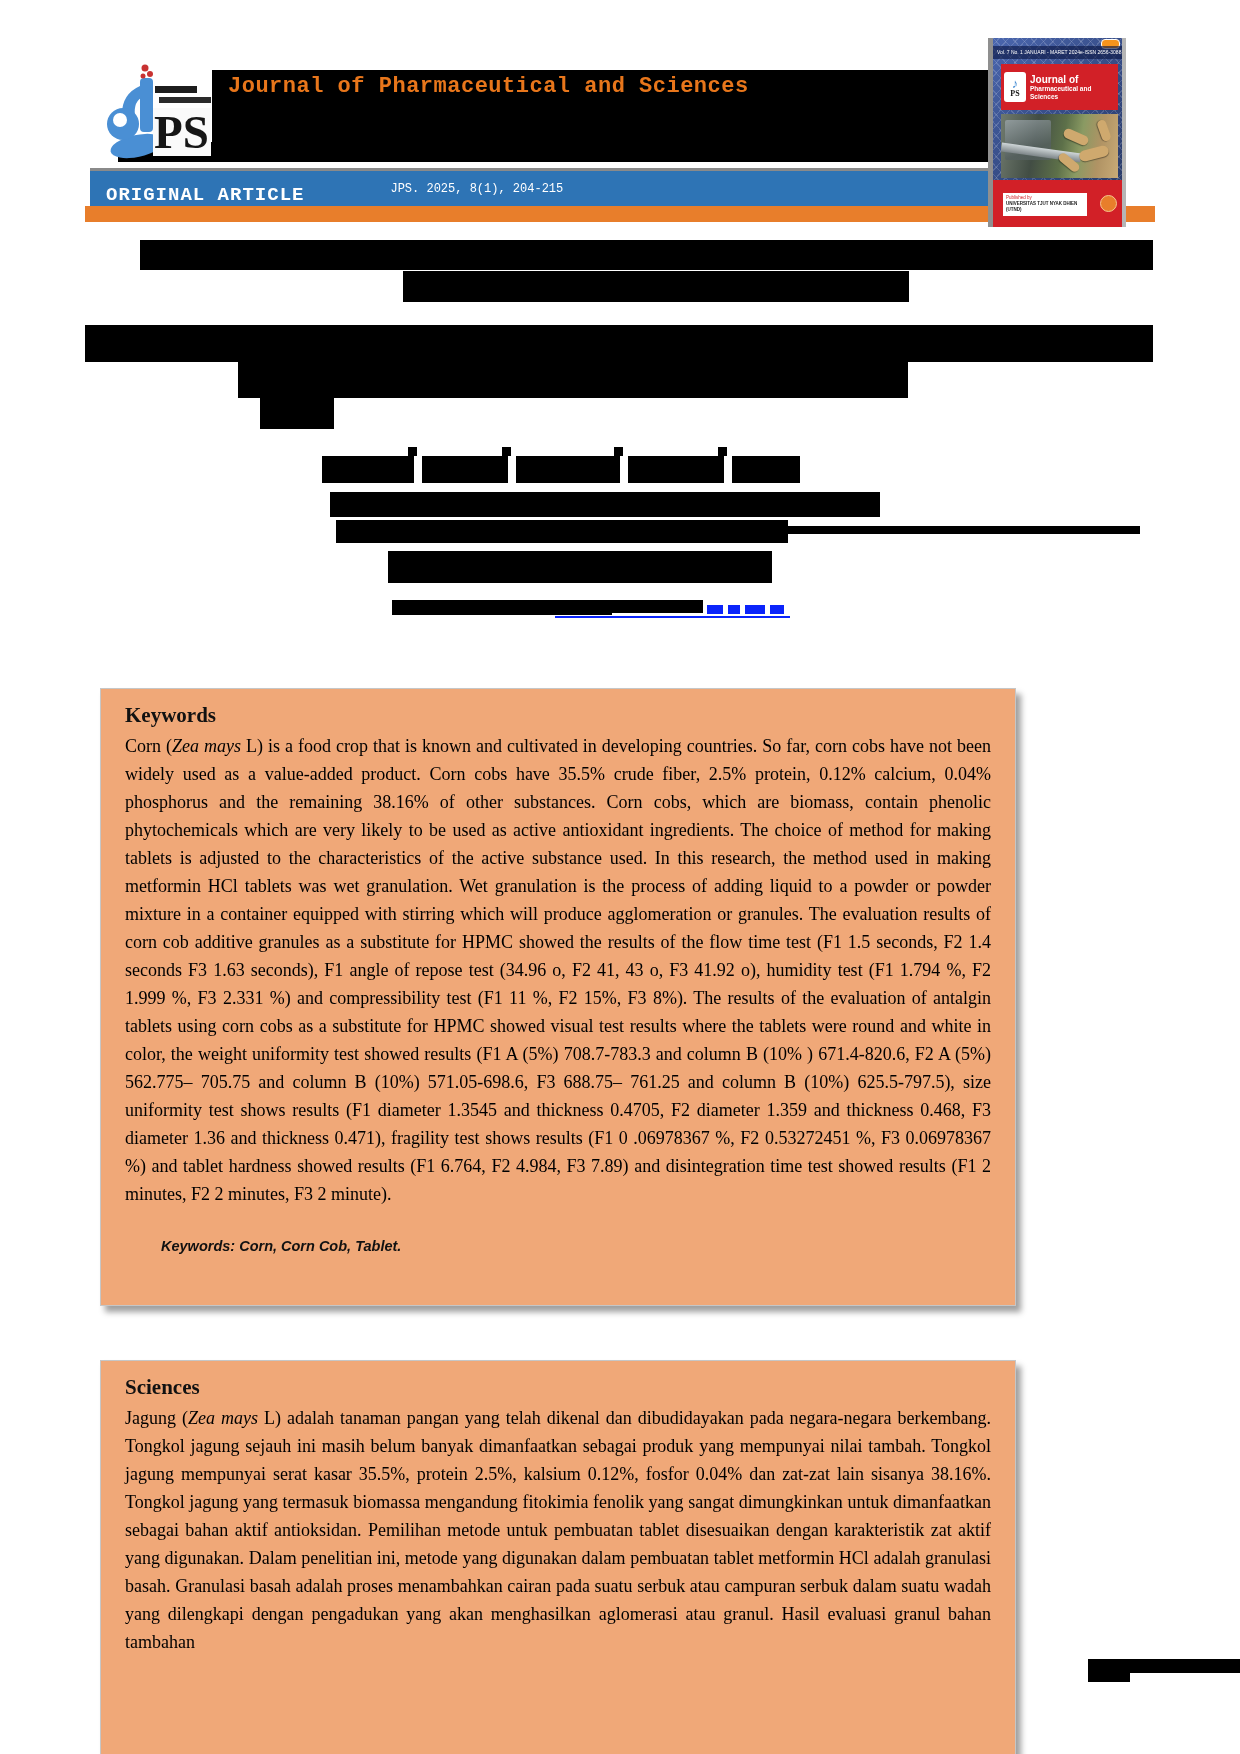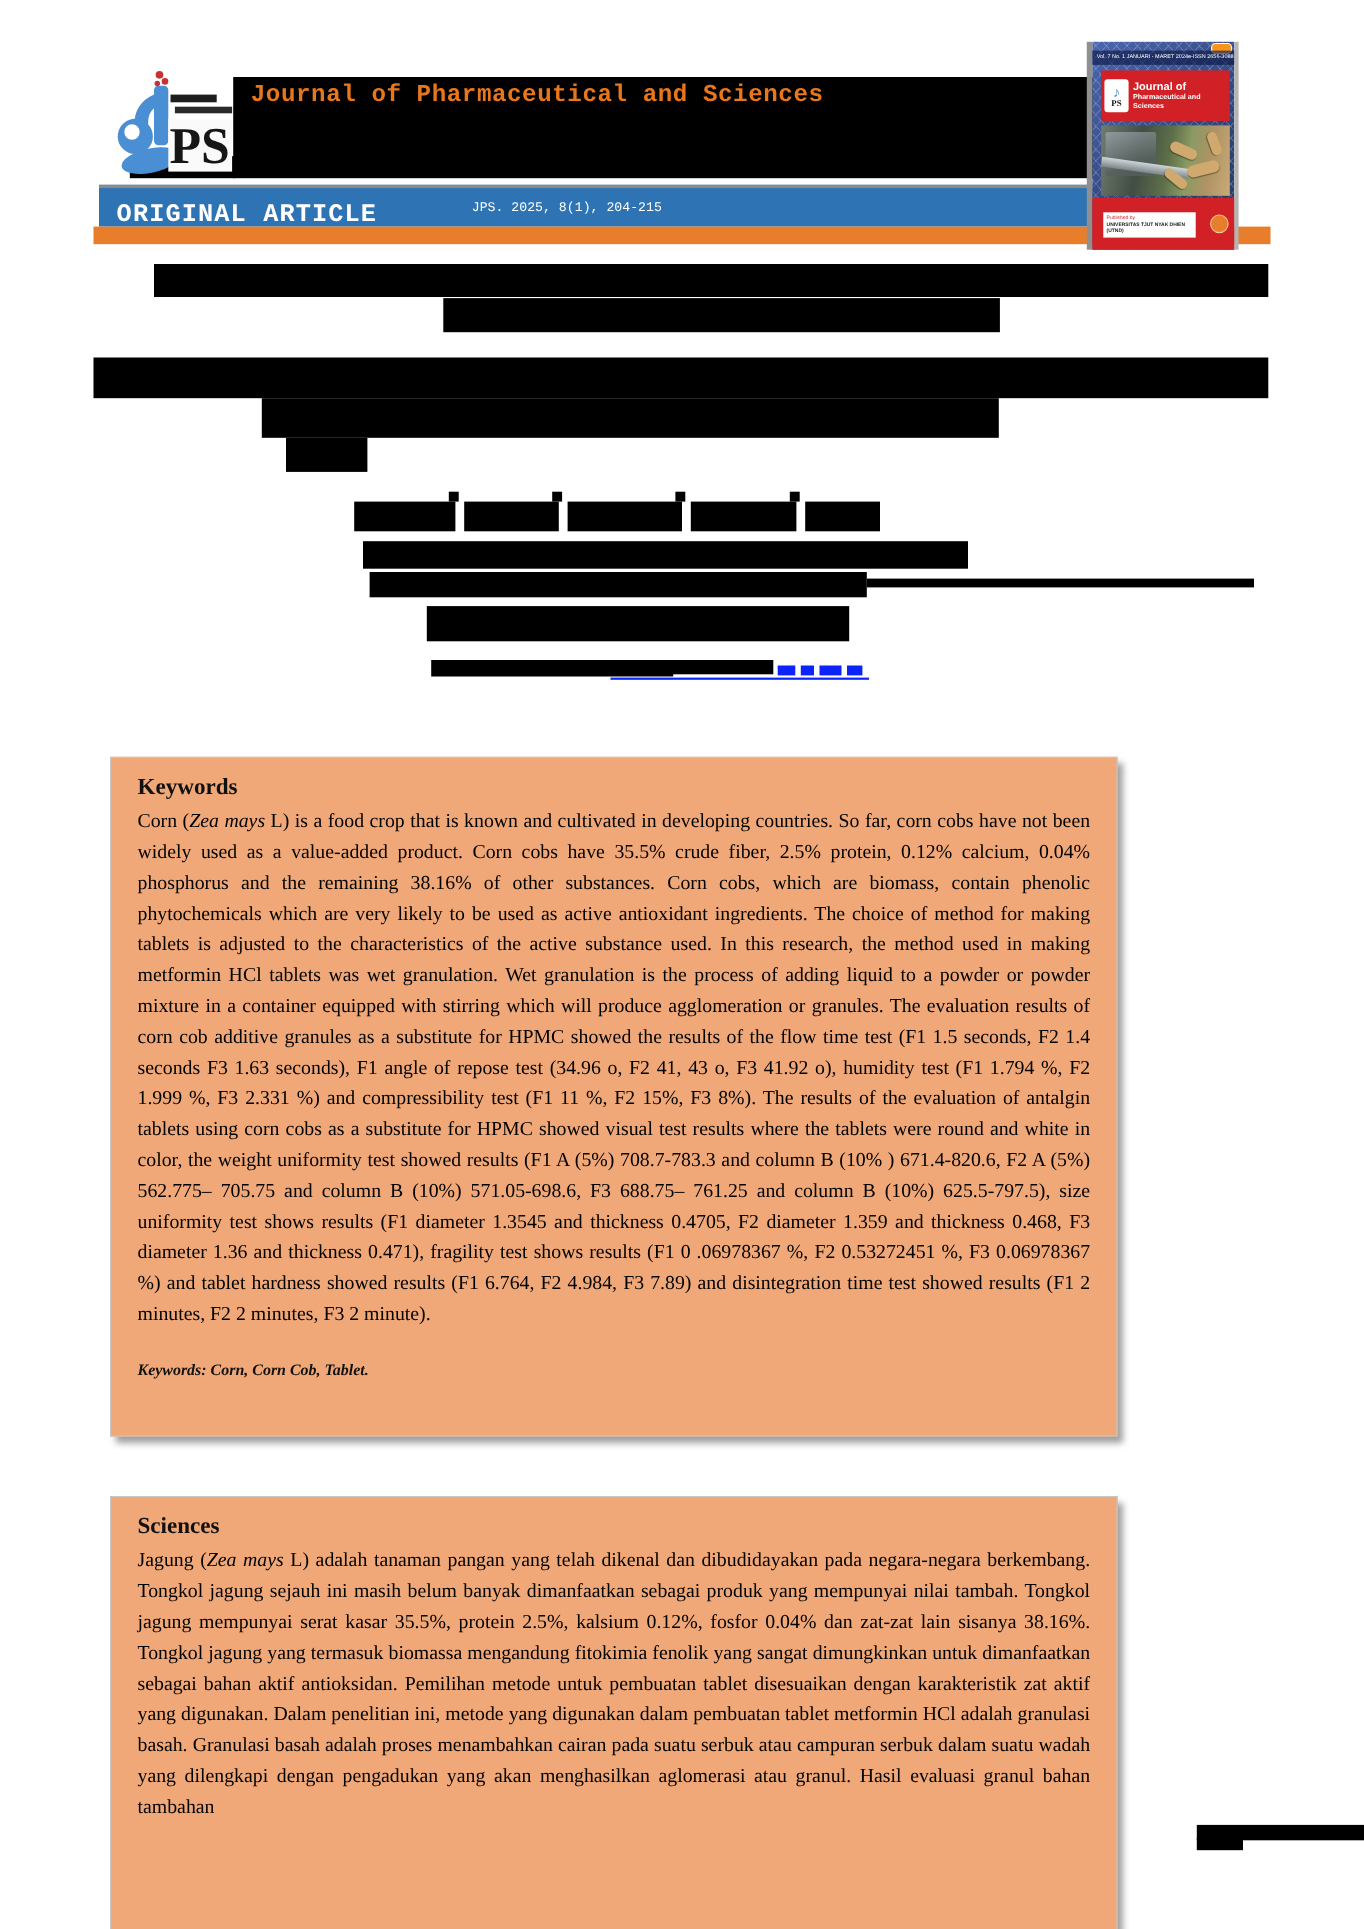--- a/index.html
+++ b/index.html
@@ -61,21 +61,21 @@
   }
   .cover-pub-label{color:#D22027;font-size:4.5px;line-height:6px;}
   .cover-publisher{color:#222;font-weight:bold;font-size:4.5px;line-height:6px;}
   .cover-badge-bottom{position:absolute;right:5px;top:15px;width:15px;height:15px;border-radius:50%;background:#E87E2B;border:1px solid #f6c58f;}
   
   .article-banner{
     position:absolute;left:90px;top:168px;width:940px;height:38px;background:#2E74B5;
     border-top:3px solid #8a8a8a;display:flex;align-items:center;color:#fff;
     font-family:"Liberation Mono",monospace;box-sizing:border-box;
   }
-  .banner-type{margin-left:16px;font-weight:bold;font-size:23px;letter-spacing:1px;white-space:nowrap;margin-top:12px;}
+  .banner-type{margin-left:16px;font-weight:bold;font-size:19px;letter-spacing:1px;white-space:nowrap;margin-top:12px;}
   .banner-cite{margin-left:86px;font-size:12px;white-space:nowrap;}
   .orange-stripe{position:absolute;left:85px;top:206px;width:1070px;height:16px;background:#E87E2B;}
   
   .redact{position:absolute;background:#000;}
   .tick{position:absolute;background:#000;}
   
   .email-line{position:absolute;left:392px;top:598px;width:400px;height:20px;}
   .email-black{position:absolute;left:0;top:2px;width:220px;height:15px;background:#000;}
   .email-link{position:absolute;left:163px;top:2px;width:235px;height:16px;border-bottom:2px solid #0B24FB;cursor:pointer;}
   .email-link .frag{position:absolute;bottom:2px;height:9px;background:#0B24FB;}
@@ -85,22 +85,22 @@
     position:absolute;left:100px;width:916px;background:#F0A878;
     border:1px solid #c6c6c6;box-shadow:5px 6px 6px rgba(0,0,0,.38);
     padding:14px 24px;box-sizing:border-box;
   }
   .abs-heading{font-family:"Liberation Serif",serif;font-weight:bold;font-size:21px;color:#111;margin:0 0 4px 0;}
   .abs-body{
     font-family:"Liberation Serif",serif;font-size:18px;line-height:28px;color:#000000;
     text-align:justify;margin:0;
   }
   .abs-keywords{
-    margin-top:30px;font-family:Liberation Serif, serif;font-weight:bold;font-style:italic;
-    font-size:14.5px;color:#111;
+    margin-top:30px;font-family:Liberation Sans, sans-serif;font-weight:bold;font-style:italic;
+    font-size:14.5px;color:#111;margin-left:36px;
   }
   
   .footer-r1{left:1088px;top:1659px;width:152px;height:14px;}
   .footer-r2{left:1088px;top:1671px;width:42px;height:11px;}
 </style>
 </head>
 <body>
 
 <div class="page">
 

